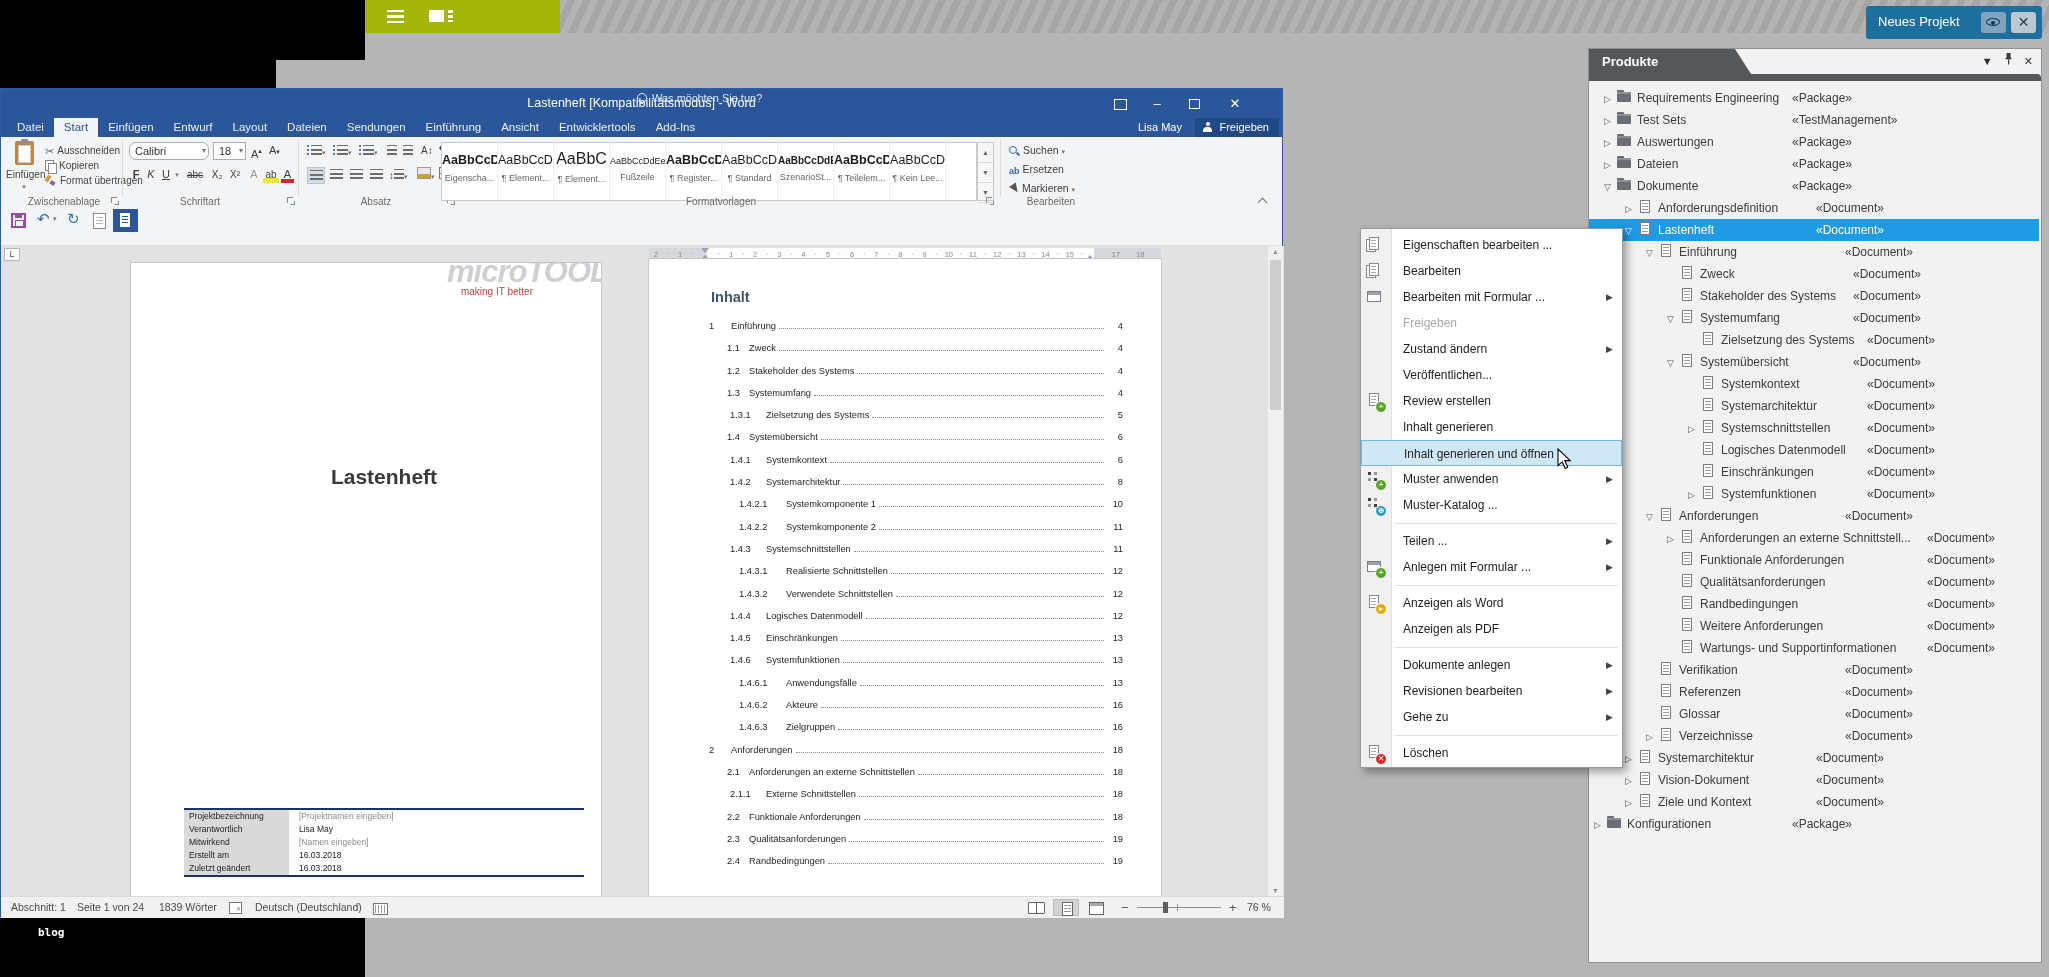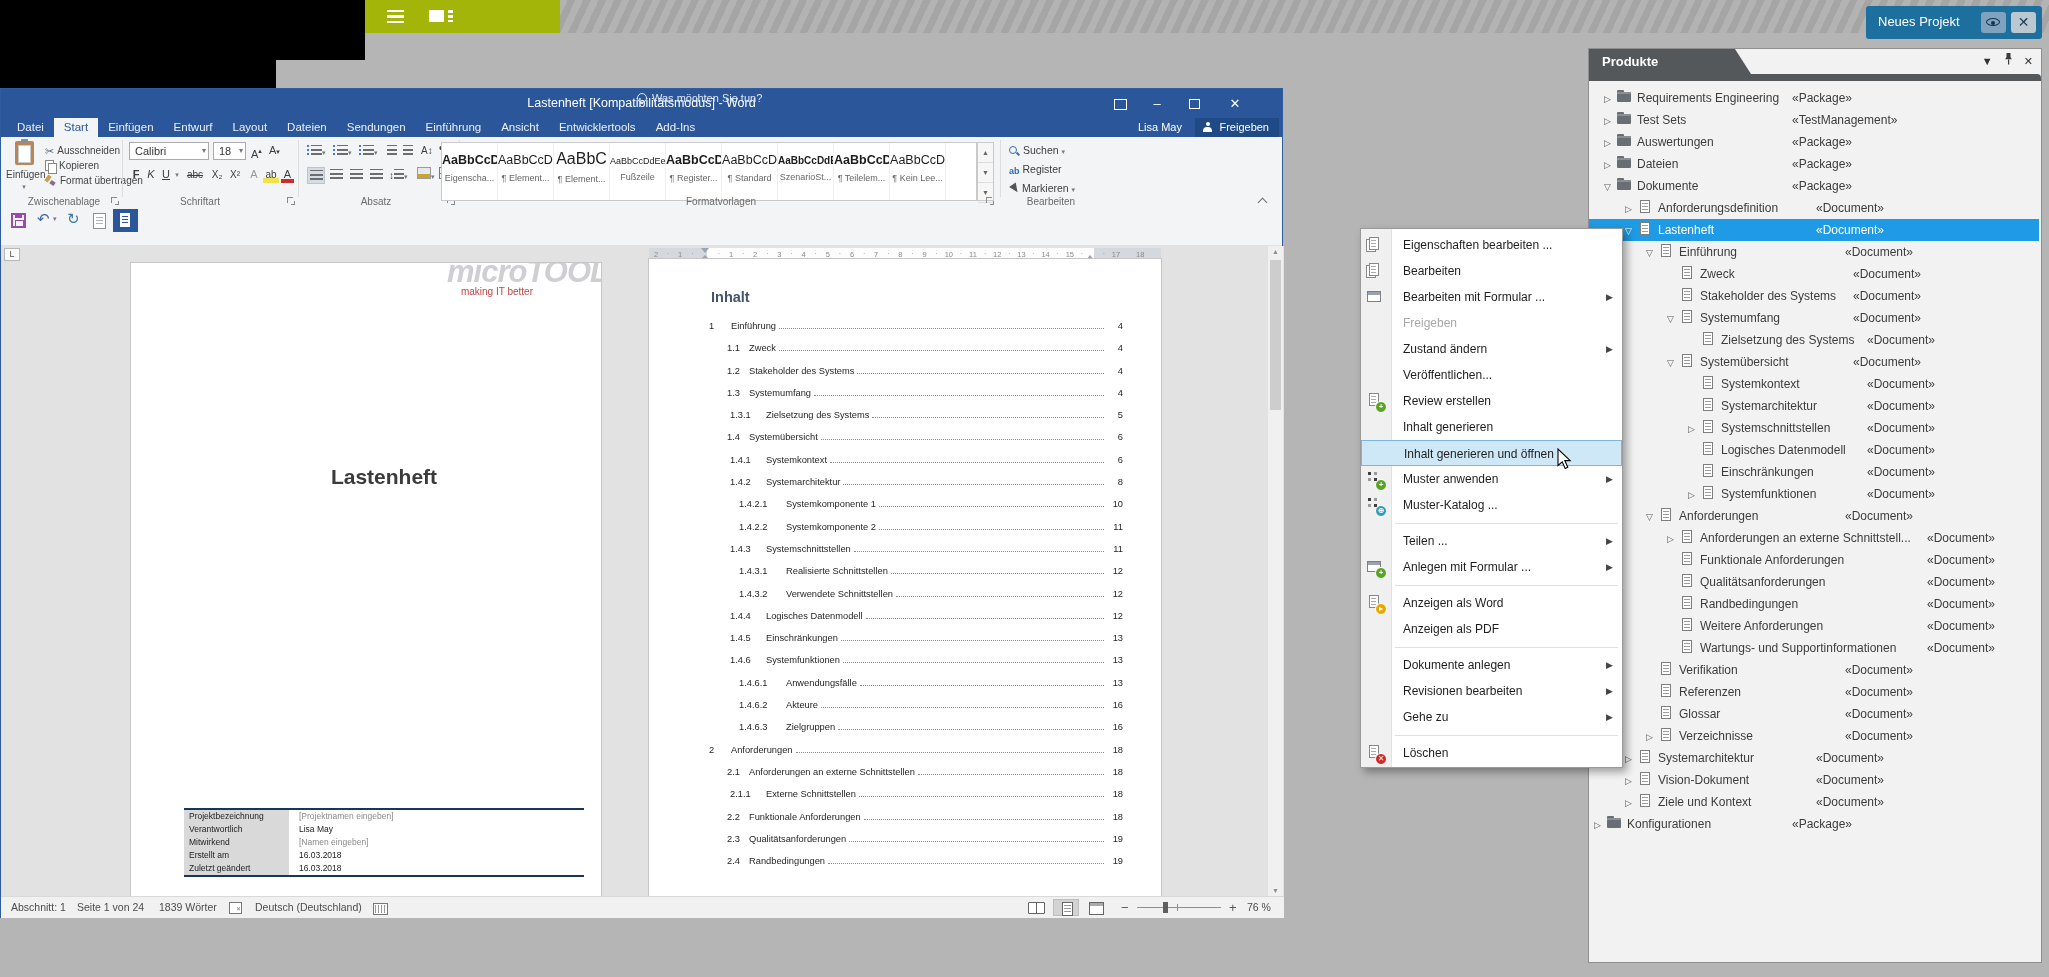--- a/index.html
+++ b/index.html
@@ -221,20 +221,23 @@
   <div class="abs stripes"></div>
   <div class="abs greenbar">
     <span class="abs hamb"></span>
     <span class="abs winicon"></span>
   </div>
   <div class="abs np-tab">
     <span class="np-label">Neues Projekt</span>
     <span class="np-btn np-eye"></span>
     <span class="np-btn np-close">✕</span>
   </div>
+  <div class="abs blackBottom">
+    <span class="blog">blog</span>
+  </div>
 
   <div class="abs word">
     <div class="abs titlebar">
       <div class="wtitle">Lastenheft [Kompatibilitätsmodus] - Word</div>
       <span class="tbtn tb-disp"></span>
       <span class="tbtn tb-min">–</span>
       <span class="tbtn tb-max"></span>
       <span class="tbtn tb-close">✕</span>
     </div>
     <div class="abs tabrow">
@@ -260,21 +263,21 @@
         <span class="clipb"></span>
         <span class="plabel">Einfügen</span><span style="font-size:7px;color:#777;">▾</span>
       </div>
       <div class="minirow" style="top:6px;"><span class="ri ic-cut"></span><span>Ausschneiden</span></div>
       <div class="minirow" style="top:21px;"><span class="ri ic-copy"></span><span>Kopieren</span></div>
       <div class="minirow" style="top:36px;"><span class="ri ic-brush"></span><span>Format übertragen</span></div>
       <div class="glabel" style="left:18px;width:90px;">Zwischenablage</div>
       <span class="launcher" style="left:110px;"></span>
       <div class="gsep" style="left:121px;"></div>
 
-      <div class="combo" style="left:128px;top:5px;width:80px;"><span>Calibri</span><span class="dd">▾</span></div>
+      <div class="combo" style="left:128px;top:5px;width:80px;border-radius:7px;"><span>Calibri</span><span class="dd">▾</span></div>
       <div class="combo" style="left:212px;top:5px;width:33px;"><span>18</span><span class="dd">▾</span></div>
       <div class="fbtn" style="left:250px;top:5px;">A<span style="font-size:7px;vertical-align:super;">▴</span></div>
       <div class="fbtn" style="left:268px;top:5px;">A<span style="font-size:7px;">▾</span></div>
       <div class="fbtn" style="left:128px;top:29px;width:14px;"><b>F</b></div>
       <div class="fbtn" style="left:144px;top:29px;width:12px;"><i>K</i></div>
       <div class="fbtn" style="left:158px;top:29px;width:14px;text-decoration:underline;">U</div>
       <div class="fbtn" style="left:172px;top:29px;width:8px;font-size:7px;color:#777;">▾</div>
       <div class="fbtn" style="left:182px;top:29px;width:24px;text-decoration:line-through;font-size:10px;">abc</div>
       <div class="fbtn" style="left:208px;top:29px;width:16px;font-size:10px;">X₂</div>
       <div class="fbtn" style="left:226px;top:29px;width:16px;font-size:10px;">X²</div>
@@ -345,21 +348,21 @@
       <div class="galscroll">
           <div>▲</div>
           <div>▼</div>
           <div>▼</div>
         </div>
       <div class="glabel" style="left:660px;width:120px;">Formatvorlagen</div>
       <span class="launcher" style="left:985px;"></span>
       <div class="gsep" style="left:999px;"></div>
 
       <div class="editrow" style="top:5px;"><span class="ri ic-search"></span><span>Suchen</span> <span style="font-size:7px;color:#777;">▾</span></div>
-      <div class="editrow" style="top:24px;"><span class="ri ic-replace"></span><span>Register</span></div>
+      <div class="editrow" style="top:24px;"><span class="ri ic-replace"></span><span>Ersetzen</span></div>
       <div class="editrow" style="top:43px;"><span class="ri ic-select"></span><span>Markieren</span> <span style="font-size:7px;color:#777;">▾</span></div>
       <div class="glabel" style="left:1010px;width:80px;">Bearbeiten</div>
       <span class="collapse"></span>
     </div>
 
     <div class="abs belowrib">
       <span class="ic-save qat"></span>
       <span class="ic-undo qat">↶</span>
       <span class="ic-undo-dd qat">▾</span>
       <span class="ic-redo qat">↻</span>

